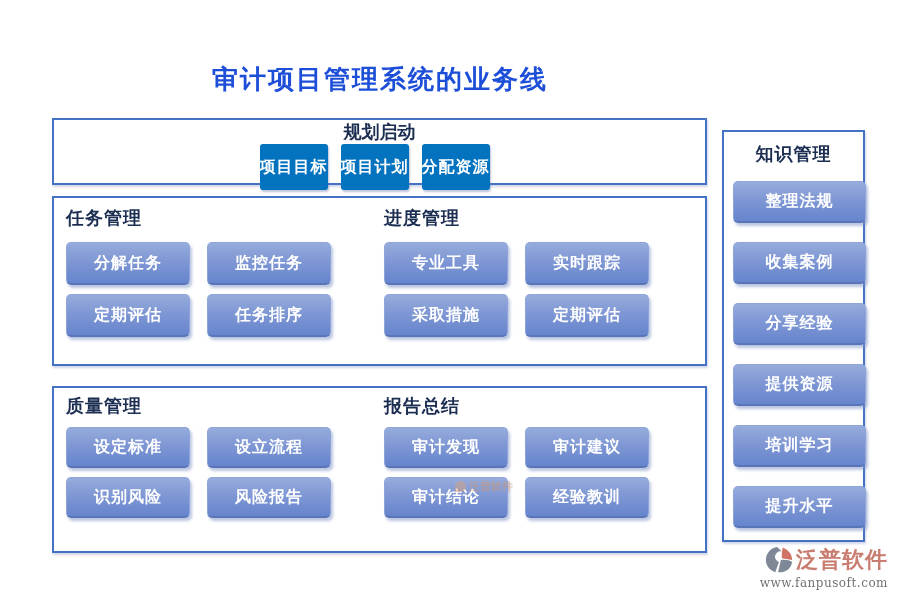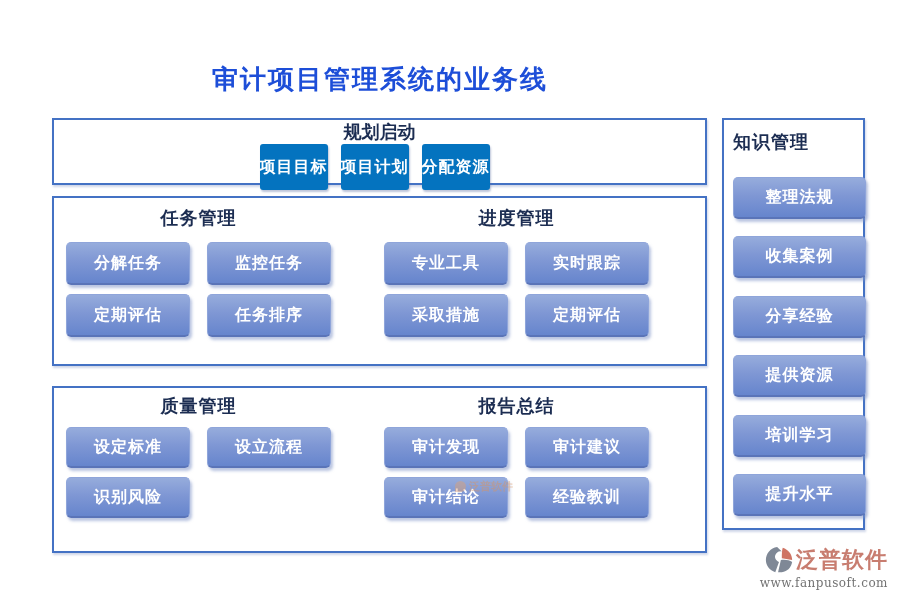--- a/index.html
+++ b/index.html
@@ -28,37 +28,37 @@
     flex:1; height:46px; background:#0473bf; border:none; border-radius:3px;
     color:#ffffff; font-size:16px; font-weight:bold; font-family:inherit;
     cursor:pointer; box-shadow:1px 2px 2px rgba(90,110,160,0.4); letter-spacing:1px;
   }
 
   
   .panel-grid { left:52px; display:flex; justify-content:space-between;
     padding:8px 56px 0 12px; }
   .panel-two { top:196px; width:655px; height:170px; }
   .panel-three { top:386px; width:655px; height:167px; padding-top:6px; }
-  .grid-section { display:flex; flex-direction:column; align-items:center; }
+  .grid-section { display:flex; flex-direction:column; }
   .sec-header { font-size:18px; font-weight:bold; color:#1c2d52; height:26px;
     letter-spacing:1px; margin-bottom:10px; }
   .panel-three .sec-header { margin-bottom:7px; }
   .btn-grid { display:grid; grid-template-columns:124px 124px; gap:9px 17px; }
   .btn-grad {
     height:43px; border-radius:5px; cursor:pointer; font-family:inherit;
     background:linear-gradient(180deg,#96acdc 0%,#7f97d4 45%,#6685cd 100%);
     border:1px solid #8fa5da; border-bottom:2px solid #5a74b8;
     color:#ffffff; font-size:16px; font-weight:bold; letter-spacing:1px;
     box-shadow:2px 3px 3px rgba(130,150,200,0.55);
   }
   .panel-three .btn-grad { height:41px; }
 
   
-  .sidebar { left:722px; top:118px; width:143px; height:412px;
-    display:flex; flex-direction:column; padding:10px 9px 12px 9px;gap:8px; }
+  .sidebar { left:722px; top:130px; width:143px; height:412px;
+    display:flex; flex-direction:column; align-items:center; padding:10px 9px 12px 9px; }
   .sidebar .sec-header { margin-bottom:13px; }
   .sidebar-buttons { flex:1; width:121px; display:flex; flex-direction:column;
     justify-content:space-between; }
   .sidebar .btn-grad { width:133px; height:42px; }
 
   
   .watermark { position:absolute; left:455px; top:479px; display:flex;
     align-items:center; gap:3px; opacity:0.45; z-index:5; pointer-events:none; }
   .watermark .wm-text { font-size:11px; font-weight:bold; color:#d9935f; }
   .wm-icon { width:11px; height:11px; border-radius:50% 50% 50% 0;
@@ -108,20 +108,21 @@
     </div>
   </div>
 
   <div class="panel panel-grid panel-three">
     <div class="grid-section">
       <div class="sec-header">质量管理</div>
       <div class="btn-grid">
         <button class="btn-grad">设定标准</button>
         <button class="btn-grad">设立流程</button>
         <button class="btn-grad">识别风险</button>
+        <button class="btn-grad">风险报告</button>
       </div>
     </div>
     <div class="grid-section">
       <div class="sec-header">报告总结</div>
       <div class="btn-grid">
         <button class="btn-grad">审计发现</button>
         <button class="btn-grad">审计建议</button>
         <button class="btn-grad">审计结论</button>
         <button class="btn-grad">经验教训</button>
       </div>

